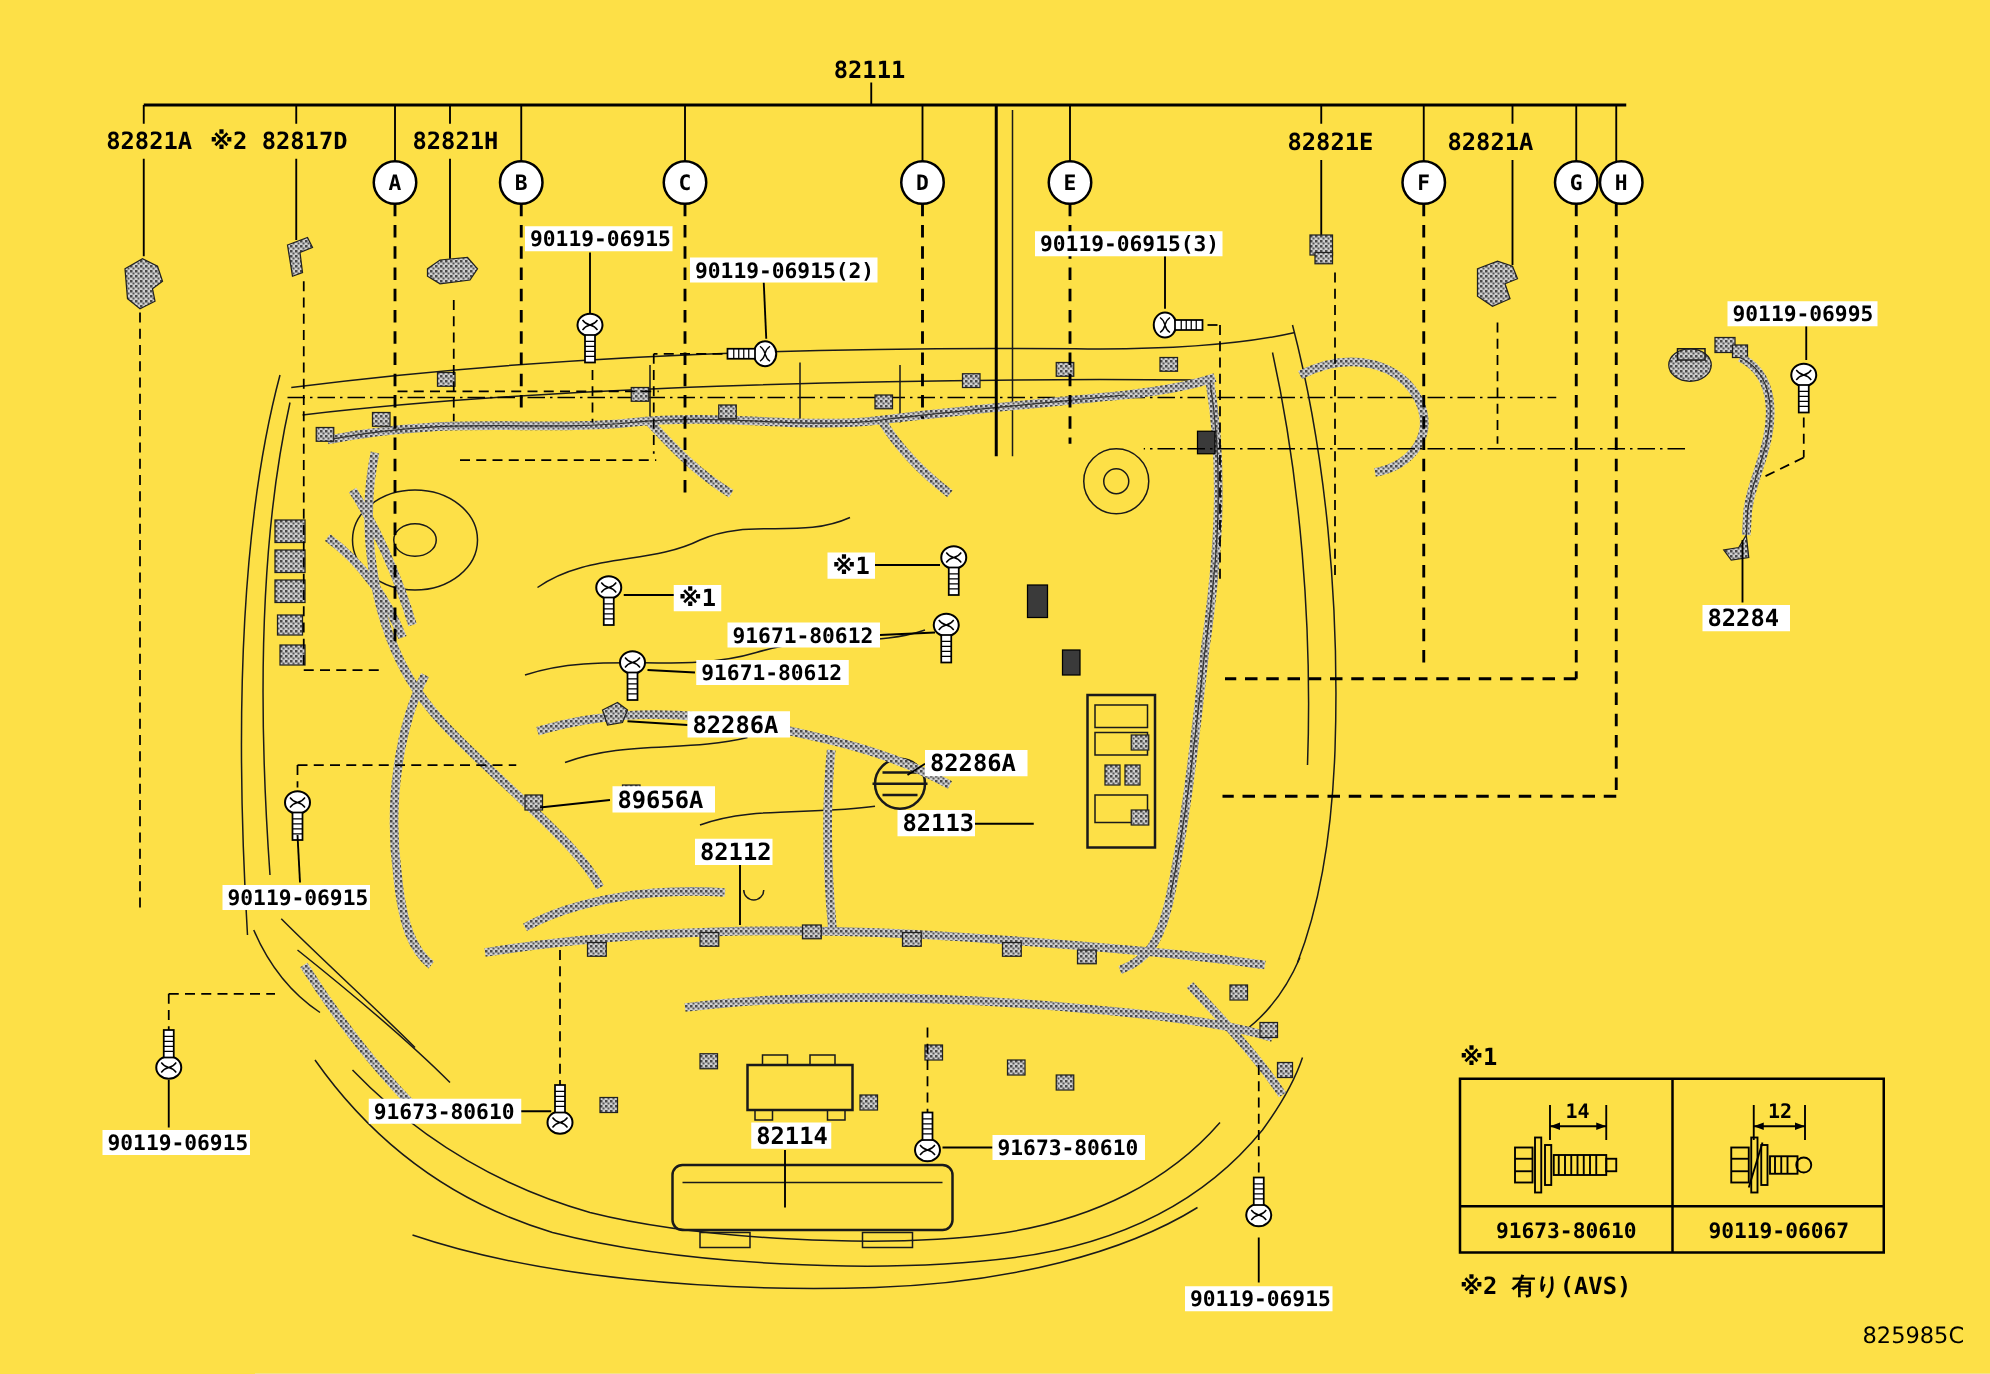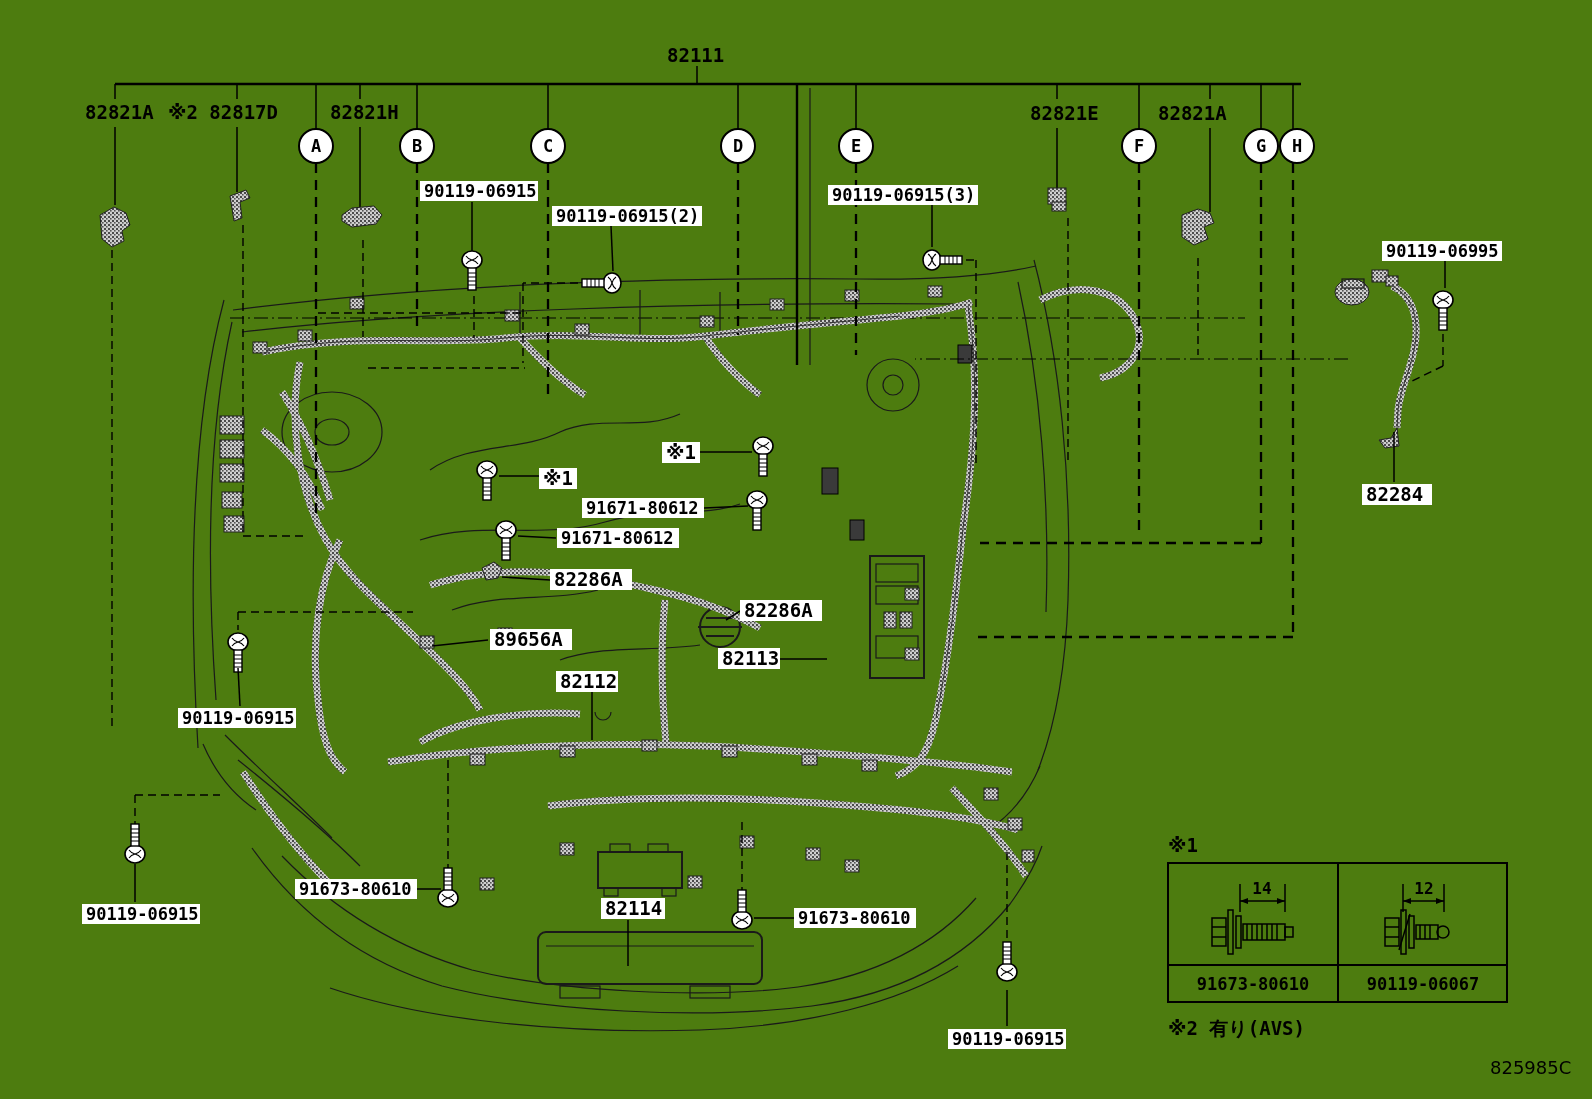--- a/index.html
+++ b/index.html
@@ -1,16 +1,16 @@
 <!DOCTYPE html>
 <html><head>
 <meta charset="utf-8">
 <style>
   html,body{margin:0;padding:0;background:#e8e8e8;}
-  .sheet{position:relative;width:1592px;height:1099px;background:#4d7c0f;margin:0 auto;overflow:hidden;}
+  .sheet{position:relative;width:1592px;height:1099px;background:#fde047;margin:0 auto;overflow:hidden;}
   svg{display:block;}
   text{font-family:"DejaVu Sans Mono","DejaVu Sans",monospace;font-weight:bold;fill:#000;}
   .t19{font-size:19px;}
   .t17{font-size:17px;}
   .t16{font-size:16px;}
   .code{font-family:"DejaVu Sans","Liberation Sans",sans-serif;font-weight:normal;font-size:18px;}
   .bus{stroke:#000;stroke-width:2.4;fill:none;}
   .thin{stroke:#000;stroke-width:1.5;fill:none;}
   .dl{stroke:#000;stroke-width:2.3;stroke-dasharray:10 7;fill:none;}
   .dm{stroke:#000;stroke-width:1.4;stroke-dasharray:8 5;fill:none;}

